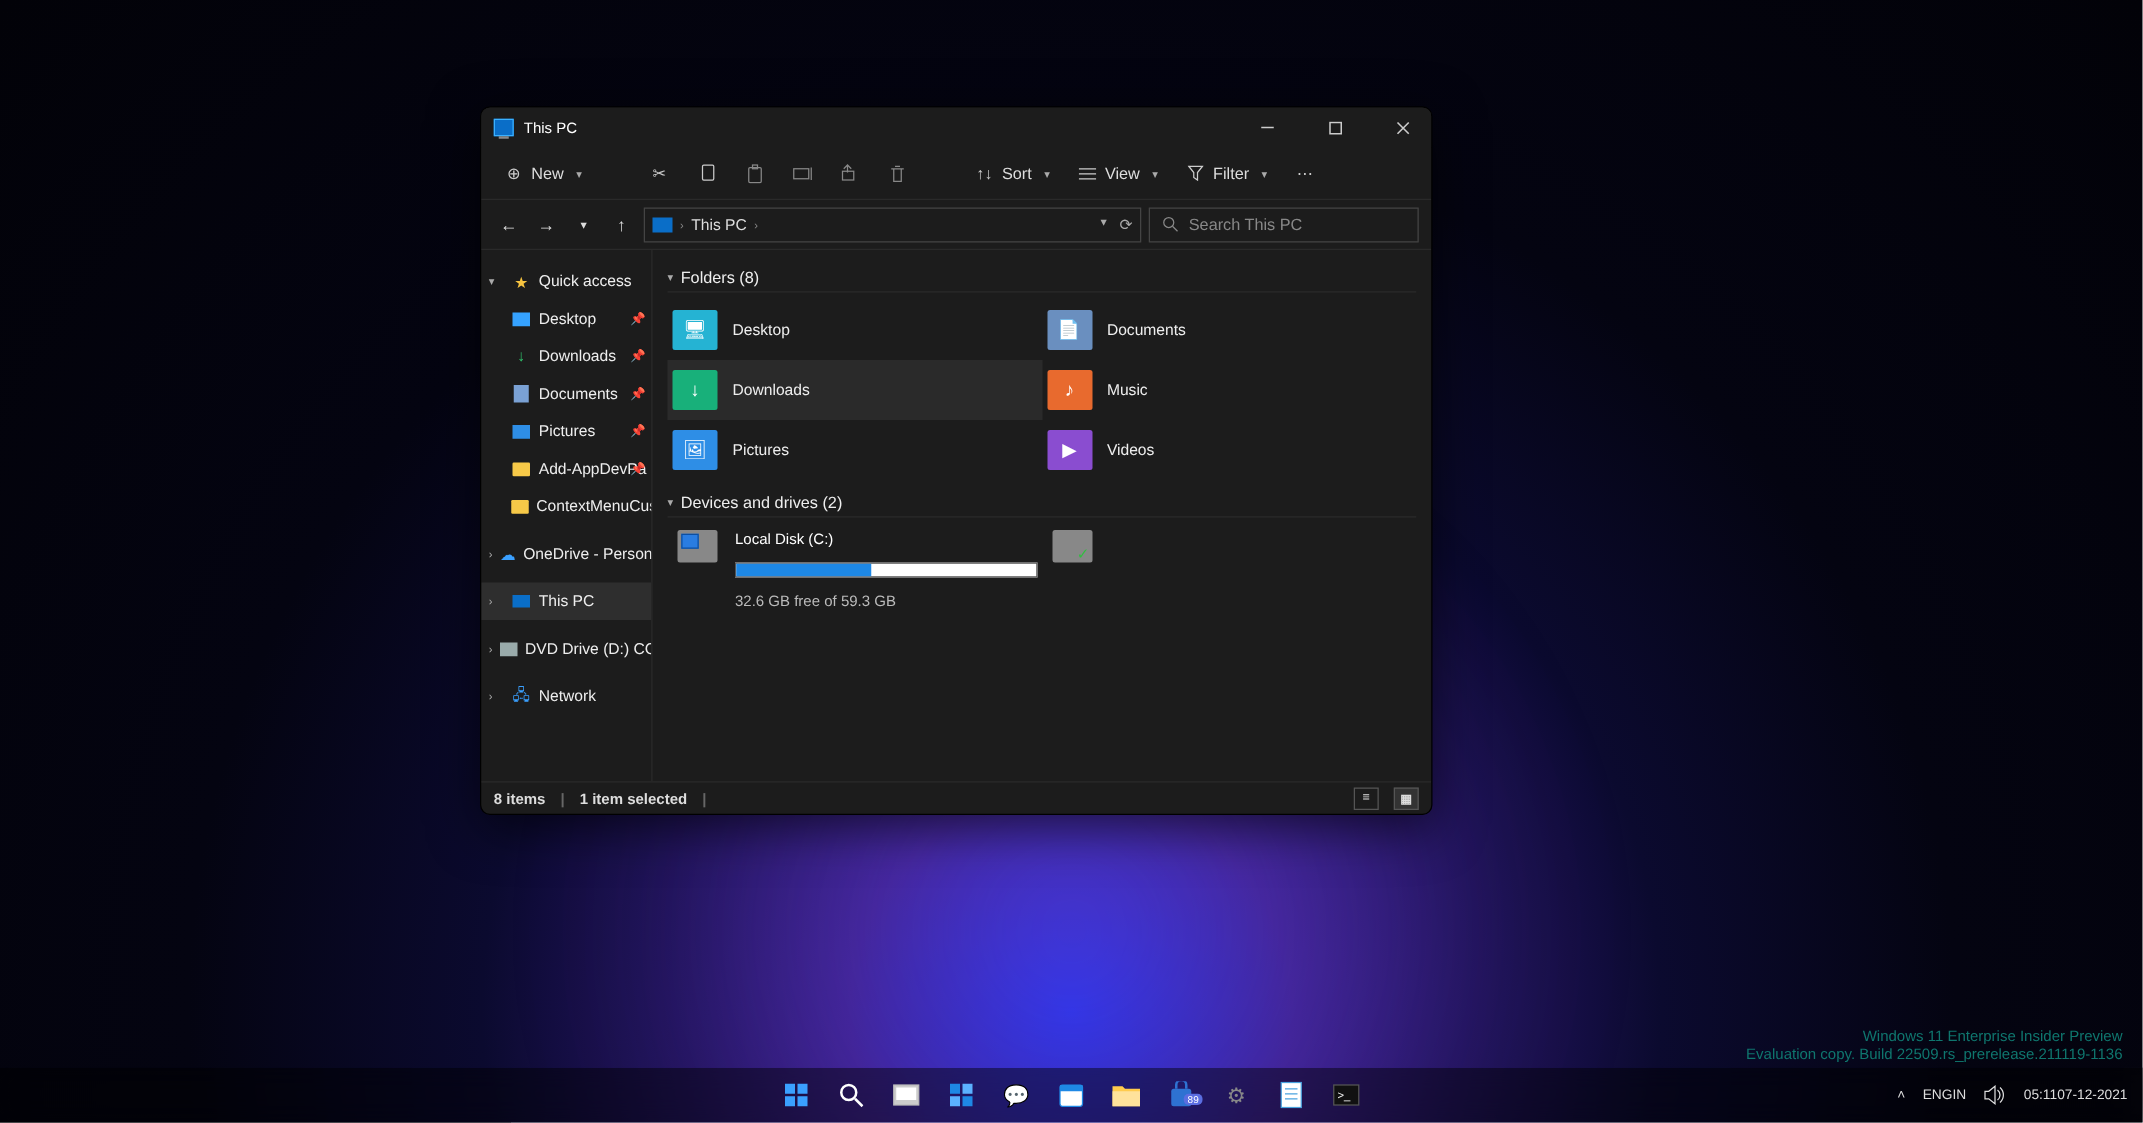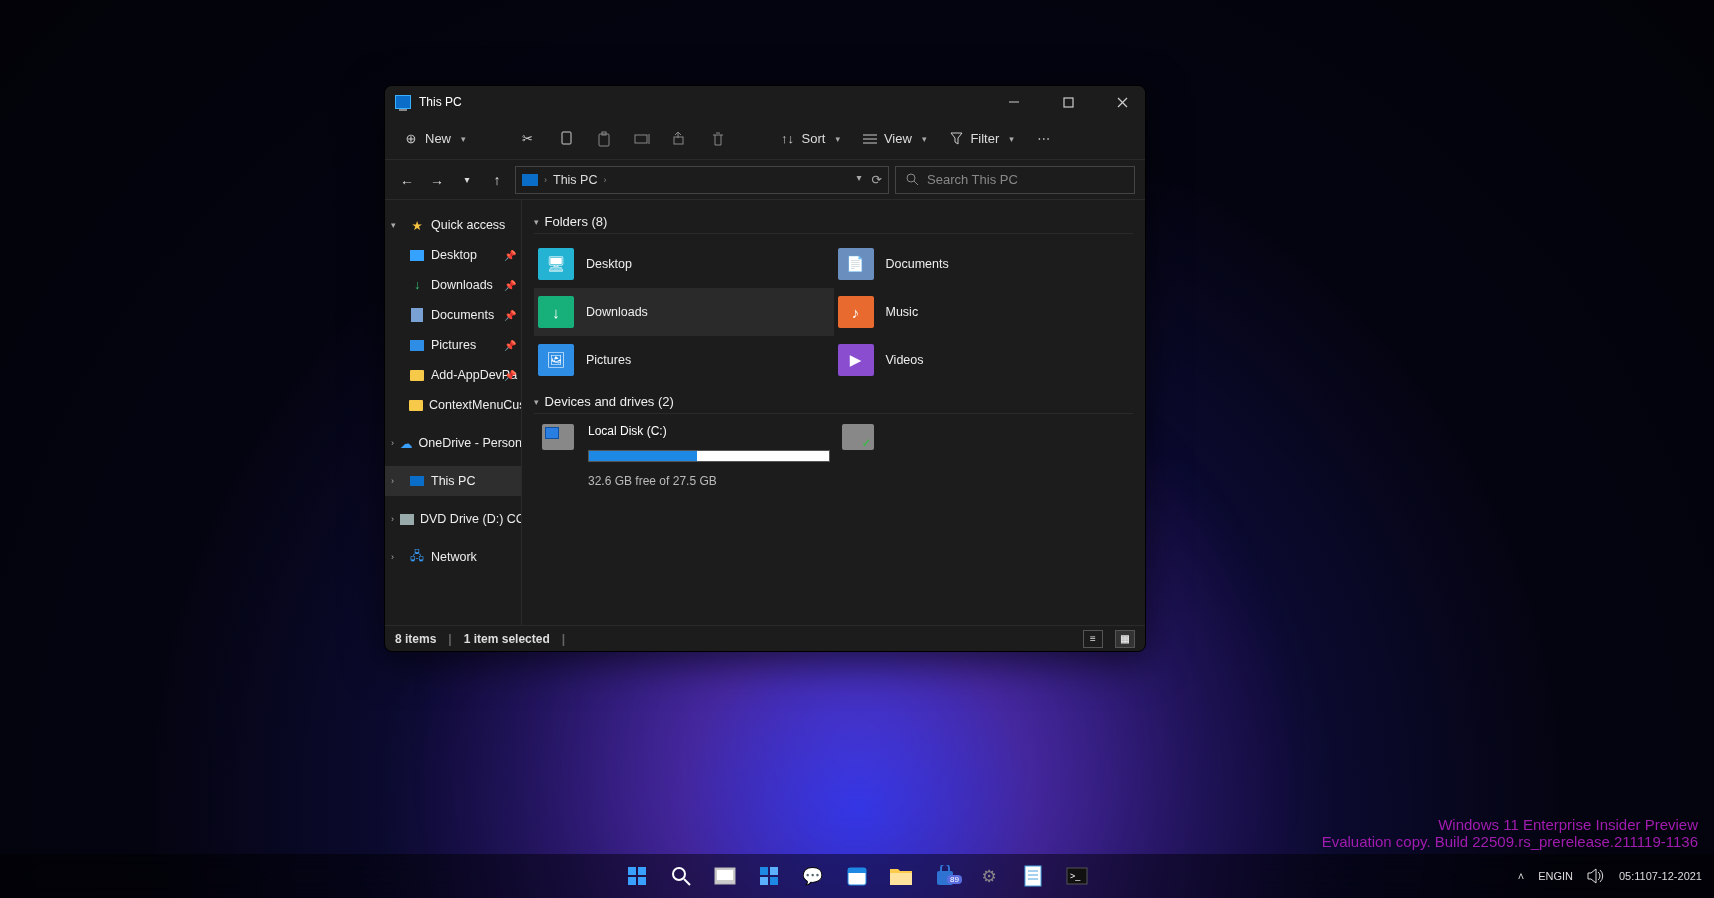--- a/index.html
+++ b/index.html
@@ -39,21 +39,21 @@
   
   .navrow { height:40px; display:flex; align-items:center; gap:6px; padding:0 10px;
             background:#1c1c1c; border-bottom:1px solid #2a2a2a;}
   .nav-icon { width:24px; height:24px; display:flex; align-items:center; justify-content:center;
               color:#ddd; font-size:14px;}
   .addrbar { flex:1; height:28px; border:1px solid #444; display:flex; align-items:center;
              padding:0 6px; gap:6px; font-size:12.5px; color:#ddd; position:relative;}
   .addrbar .mini-pc{width:16px;height:12px;background:#0a6ec8;}
   .addrbar .ar{color:#888; font-size:9px;}
   .addr-right{margin-left:auto; display:flex; gap:10px; color:#aaa;}
-  .search { width:240px; height:28px; border:1px solid #444; display:flex; align-items:center;
+  .search { width:216px; height:28px; border:1px solid #444; display:flex; align-items:center;
             padding:0 10px; color:#888; gap:8px;}
 
   
   .body { flex:1; display:flex; overflow:hidden;}
   .sidebar { width:137px; border-right:1px solid #2a2a2a; padding-top:10px; overflow:hidden;}
   .side-item { height:30px; display:flex; align-items:center; gap:6px; padding-left:6px;
                font-size:12.5px; color:#eee; white-space:nowrap; overflow:hidden; position:relative;}
   .side-item.l1 { padding-left:6px; }
   .side-item.l2 { padding-left:24px; }
   .side-item .exp { width:12px; font-size:9px; color:#aaa;}
@@ -114,21 +114,21 @@
   .tb-center{position:absolute; left:50%; transform:translateX(-50%); display:flex; gap:10px;}
   .tb-center .app{width:34px;height:34px; display:flex; align-items:center; justify-content:center;
                   border-radius:4px; position:relative; font-size:17px;}
   .app .badge{position:absolute; top:16px; right:0; background:#5b6ee1; color:#fff;
               font-size:8px; padding:0 3px; border-radius:4px;}
   .tray{position:absolute; right:12px; display:flex; align-items:center; gap:14px; font-size:11px;
         color:#ddd;}
   .tray .col{display:flex; flex-direction:row; align-items:flex-end; line-height:1.15;}
 
   
-  .wm{position:absolute; right:16px; bottom:48px; text-align:right; font-size:15px; color:#a21caf;}
+  .wm{position:absolute; right:16px; bottom:48px; text-align:right; font-size:12px; color:#0f766e;}
 
   
   svg{display:block;}
 </style>
 </head>
 <body>
 
 <div class="bloom"></div>
 
 <div class="window">
@@ -361,21 +361,21 @@
 
       <div class="grid2">
         <div class="drive-tile">
           <div class="d-ico">
               <div class="disk"></div>
             </div>
           <div class="drive-name">Local Disk (C:)</div>
           <div class="bar">
               <div class="fill" id="cfill" style="width: 45%;"></div>
             </div>
-          <div class="drive-sub">32.6 GB free of 27.5 GB</div>
+          <div class="drive-sub">32.6 GB free of 59.3 GB</div>
         </div>
         <div class="drive-tile">
           <div class="d-ico">
               <div class="dvdisk"></div>
             </div>
         </div>
       </div>
     </div>
   </div>
 

